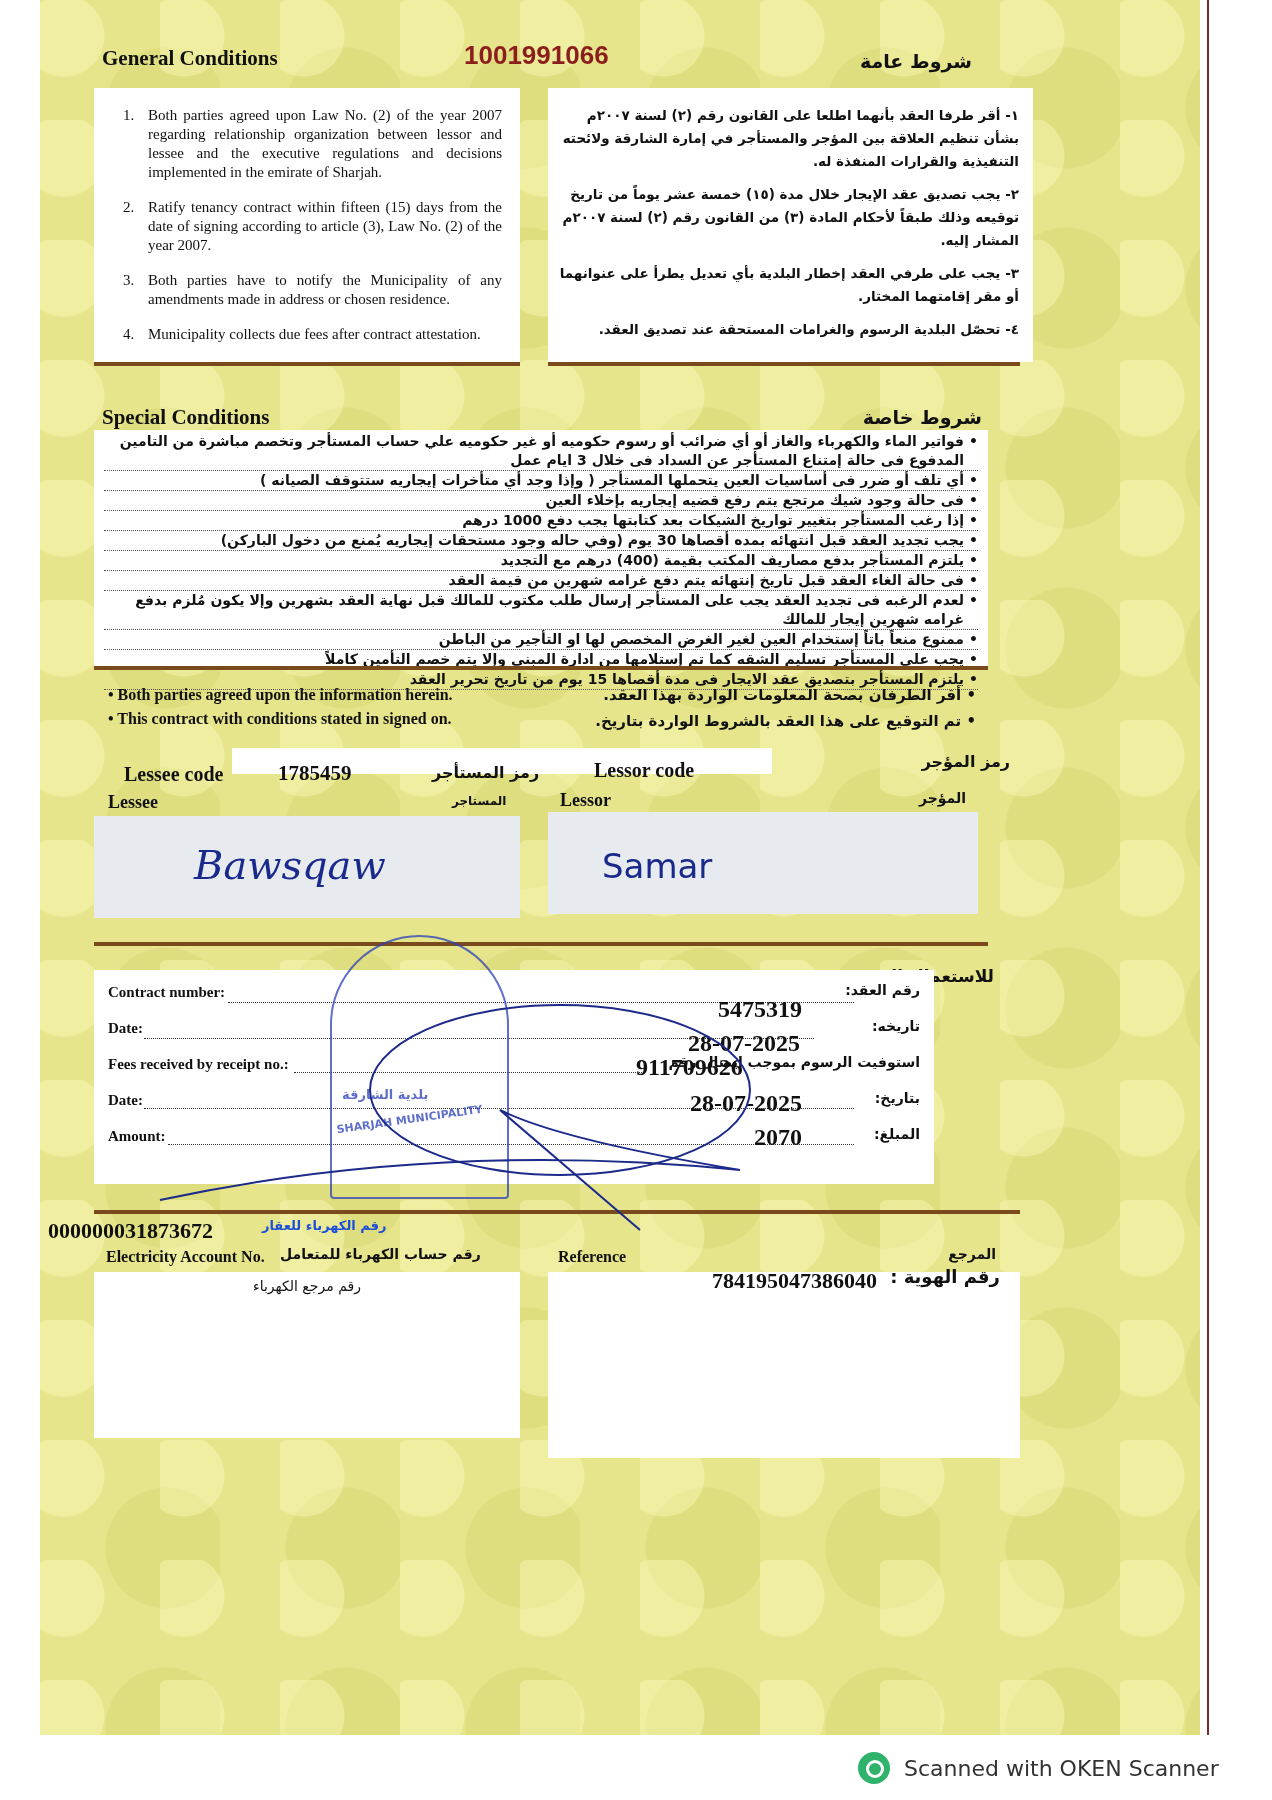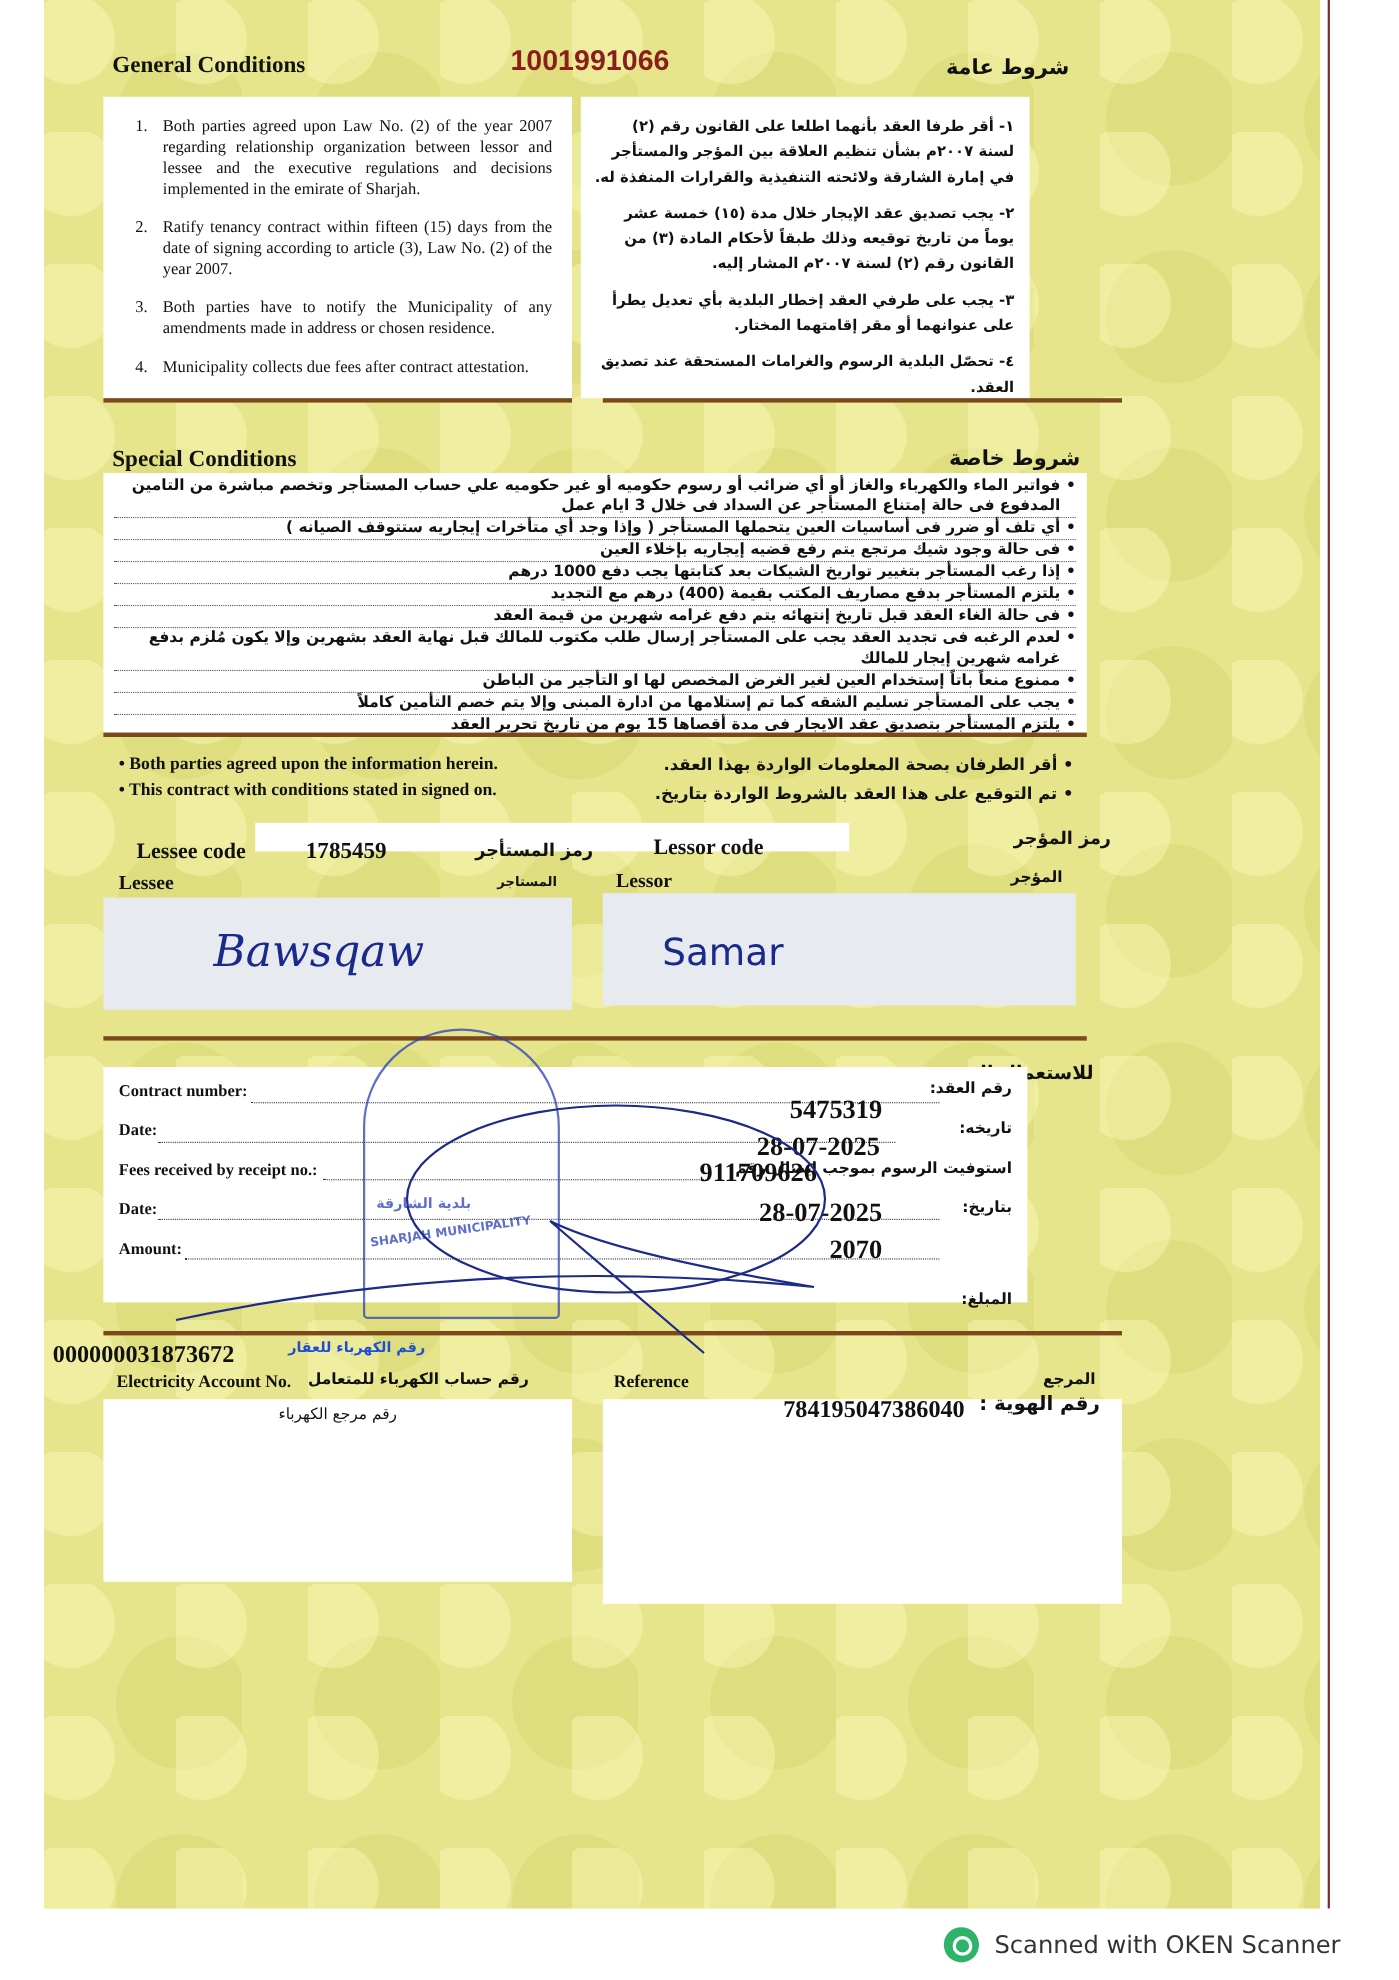--- a/index.html
+++ b/index.html
@@ -51,38 +51,39 @@
 <div class="box" style="left:94px;top:88px;width:426px;height:274px;">
   <ol class="en">
     <li>Both parties agreed upon Law No. (2) of the year 2007 regarding relationship organization between lessor and lessee and the executive regulations and decisions implemented in the emirate of Sharjah.</li>
     <li>Ratify tenancy contract within fifteen (15) days from the date of signing according to article (3), Law No. (2) of the year 2007.</li>
     <li>Both parties have to notify the Municipality of any amendments made in address or chosen residence.</li>
     <li>Municipality collects due fees after contract attestation.</li>
   </ol>
 </div>
 <div class="brown" style="left:94px;top:362px;width:426px;"></div>
 
-<div class="box" style="left:528px;top:88px;width:408px;height:274px;">
+<div class="box" style="left:548px;top:88px;width:485px;height:274px;">
   <div class="ar-list">
     <div>١- أقر طرفا العقد بأنهما اطلعا على القانون رقم (٢) لسنة ٢٠٠٧م بشأن تنظيم العلاقة بين المؤجر والمستأجر في إمارة الشارقة ولائحته التنفيذية والقرارات المنفذة له.</div>
     <div>٢- يجب تصديق عقد الإيجار خلال مدة (١٥) خمسة عشر يوماً من تاريخ توقيعه وذلك طبقاً لأحكام المادة (٣) من القانون رقم (٢) لسنة ٢٠٠٧م المشار إليه.</div>
     <div>٣- يجب على طرفي العقد إخطار البلدية بأي تعديل يطرأ على عنوانهما أو مقر إقامتهما المختار.</div>
     <div>٤- تحصّل البلدية الرسوم والغرامات المستحقة عند تصديق العقد.</div>
   </div>
 </div>
 <div class="brown" style="left:548px;top:362px;width:472px;"></div>
 
 <div class="abs h-en" style="left:102px;top:405px;">Special Conditions</div>
 <div class="abs h-ar" style="right:290px;top:406px;">شروط خاصة</div>
 <div class="box" style="left:94px;top:430px;width:894px;height:236px;">
   <div class="special">
     <div class="item">فواتير الماء والكهرباء والغاز أو أي ضرائب أو رسوم حكوميه أو غير حكوميه علي حساب المستأجر وتخصم مباشرة من التامين المدفوع فى حالة إمتناع المستأجر عن السداد فى خلال 3 ايام عمل</div>
     <div class="item">أي تلف أو ضرر فى أساسيات العين يتحملها المستأجر ( وإذا وجد أي متأخرات إيجاريه ستتوقف الصيانه )</div>
     <div class="item">فى حالة وجود شيك مرتجع يتم رفع قضيه إيجاريه بإخلاء العين</div>
     <div class="item">إذا رغب المستأجر بتغيير تواريخ الشيكات بعد كتابتها يجب دفع 1000 درهم</div>
+    <div class="item">يجب تجديد العقد قبل انتهائه بمده أقصاها 30 يوم (وفي حاله وجود مستحقات إيجاريه يُمنع من دخول الباركن)</div>
     <div class="item">يلتزم المستأجر بدفع مصاريف المكتب بقيمة (400) درهم مع التجديد</div>
     <div class="item">فى حالة الغاء العقد قبل تاريخ إنتهائه يتم دفع غرامه شهرين من قيمة العقد</div>
     <div class="item">لعدم الرغبه فى تجديد العقد يجب على المستأجر إرسال طلب مكتوب للمالك قبل نهاية العقد بشهرين وإلا يكون مُلزم بدفع غرامه شهرين إيجار للمالك</div>
     <div class="item">ممنوع منعاً باتاً إستخدام العين لغير الغرض المخصص لها او التأجير من الباطن</div>
     <div class="item">يجب على المستأجر تسليم الشقه كما تم إستلامها من ادارة المبنى وإلا يتم خصم التأمين كاملاً</div>
     <div class="item">يلتزم المستأجر بتصديق عقد الايجار فى مدة أقصاها 15 يوم من تاريخ تحرير العقد</div>
   </div>
 </div>
 <div class="brown" style="left:94px;top:666px;width:894px;"></div>
 
@@ -135,21 +136,21 @@
   <div class="off-row" style="top:118px;">
     <span class="off-lbl" style="top:4px;">Date:</span>
     <span class="off-dots" style="left:50px;right:80px;top:20px;"></span>
     <span class="off-val" style="right:132px;top:2px;">28-07-2025</span>
     <span class="off-ar" style="top:2px;">بتاريخ:</span>
   </div>
   <div class="off-row" style="top:154px;">
     <span class="off-lbl" style="top:4px;">Amount:</span>
     <span class="off-dots" style="left:74px;right:80px;top:20px;"></span>
     <span class="off-val" style="right:132px;top:0px;">2070</span>
-    <span class="off-ar" style="top:2px;margin-top:47px;">المبلغ:</span>
+    <span class="off-ar" style="top:2px;">المبلغ:</span>
   </div>
 </div>
 <div class="brown" style="left:94px;top:1210px;width:926px;"></div>
 
 <div class="stamp" style="left:330px;top:935px;width:175px;height:260px;">
   <div style="position:absolute;left:10px;top:150px;color:#2a3fb8;font-family:'DejaVu Sans',sans-serif;font-size:13px;font-weight:bold;direction:rtl;">بلدية الشارقة</div>
   <div style="position:absolute;left:4px;top:176px;color:#2a3fb8;font-family:'DejaVu Sans',sans-serif;font-size:11px;font-weight:bold;transform:rotate(-8deg);">SHARJAH MUNICIPALITY</div>
 </div>
 <svg class="abs" style="left:140px;top:1000px;" width="640" height="240">
   <ellipse cx="420" cy="90" rx="190" ry="85" fill="none" stroke="#1c2a8a" stroke-width="2"></ellipse>

